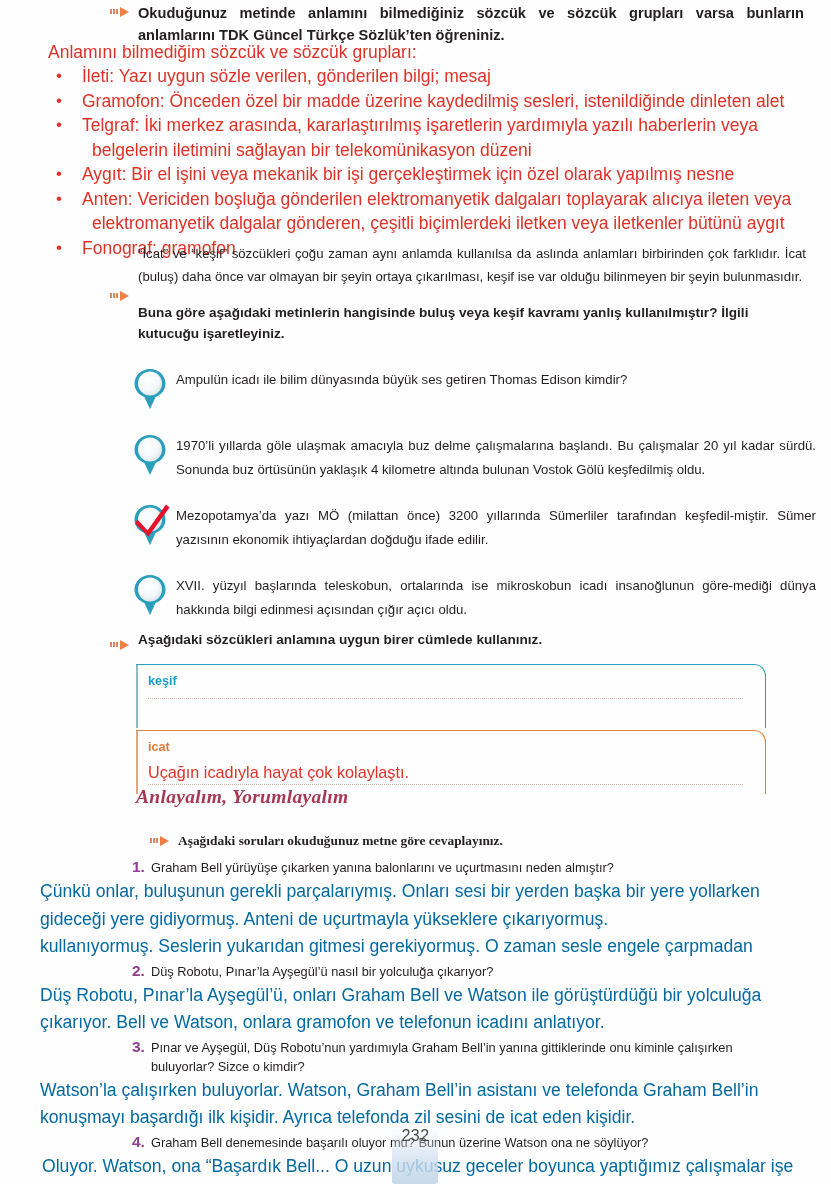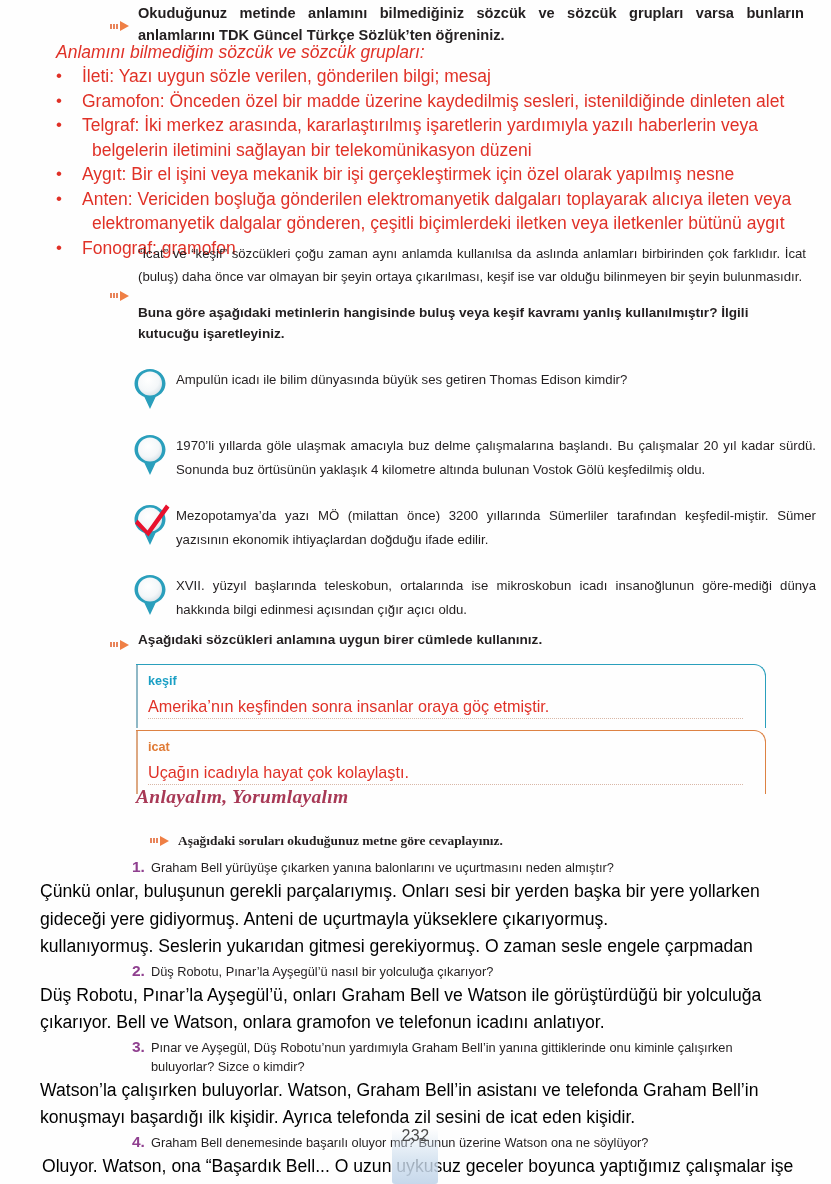--- a/index.html
+++ b/index.html
@@ -55,21 +55,21 @@
     border-left: 9px solid #ef7f45;
   }
 
   
   .top-instruction {
     position: absolute;
     left: 110px;
     top: 2px;
     width: 700px;
     display: flex;
-    align-items: center;
+    align-items: flex-start;
   }
   .top-instruction .txt {
     font-size: 14.6px;
     line-height: 22px;
     font-weight: bold;
     color: #231f20;
     text-align: justify;
     margin-left: 8px;
     width: 666px;
   }
@@ -77,23 +77,22 @@
   
   .wordlist {
     position: absolute;
     left: 40px;
     top: 40px;
     width: 770px;
   }
   .wordlist .lead {
     font-size: 17.5px;
     line-height: 24px;
-    margin-left: 16px;
+    margin-left: 8px;
     color: #e03127;
-    font-style: italic;
   }
   .wl-row {
     display: flex;
     align-items: flex-start;
     font-size: 17.5px;
     line-height: 24.5px;
     color: #e03127;
   }
   .wl-row .dot {
     flex: 0 0 12px;
@@ -297,21 +296,21 @@
     margin-right: 6px;
   }
   .q-text {
     font-size: 12.8px;
     line-height: 19px;
     color: #231f20;
   }
   .a-text {
     font-size: 17.6px;
     line-height: 25.5px;
-    color: #000000;
+    color: #0369a1;
     margin-bottom: 2px;
   }
   .a-text.indent1 { margin-left: 2px; }
 
   
   .page-number {
     position: absolute;
     left: 0;
     right: 0;
     top: 1127px;
@@ -459,21 +458,20 @@
     <span class="arrow-bullet"></span>
     <div class="txt">Aşağıdaki sözcükleri anlamına uygun birer cümlede kullanınız.</div>
   </div>
 
   <div class="answer-boxes">
 
     <div class="abox kesif">
       <span class="left-edge"></span>
       <div class="label">keşif</div>
       <div class="answer-line">
-        <span>Amerika’nın keşfinden sonra insanlar oraya göç etmiştir.</span>
         <span class="dotted"></span>
       </div>
     </div>
 
     <div class="abox icat">
       <span class="left-edge"></span>
       <div class="label">icat</div>
       <div class="answer-line">
         <span>Uçağın icadıyla hayat çok kolaylaştı.</span>
         <span class="dotted"></span>

